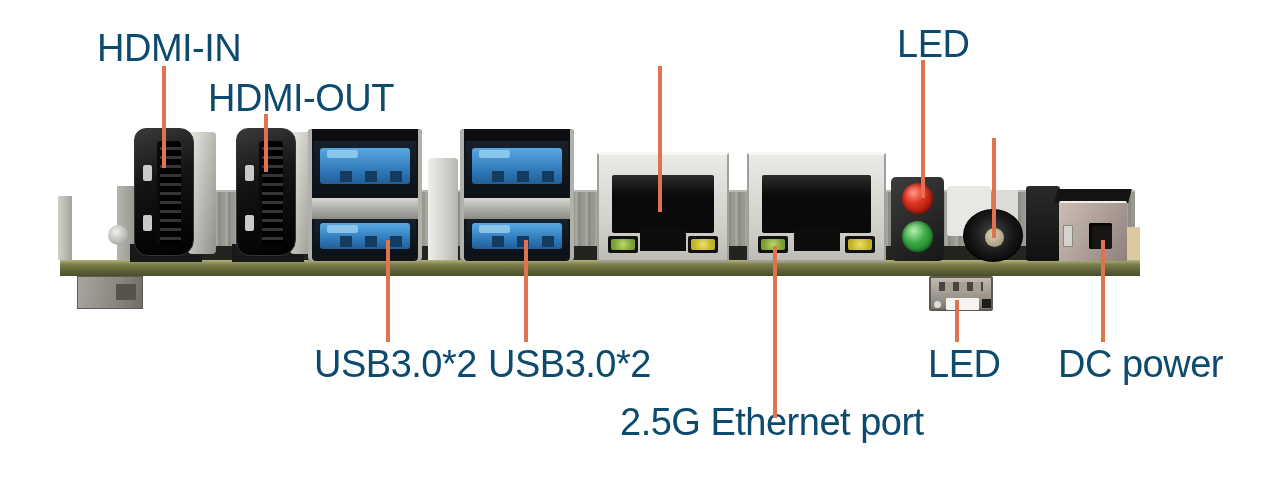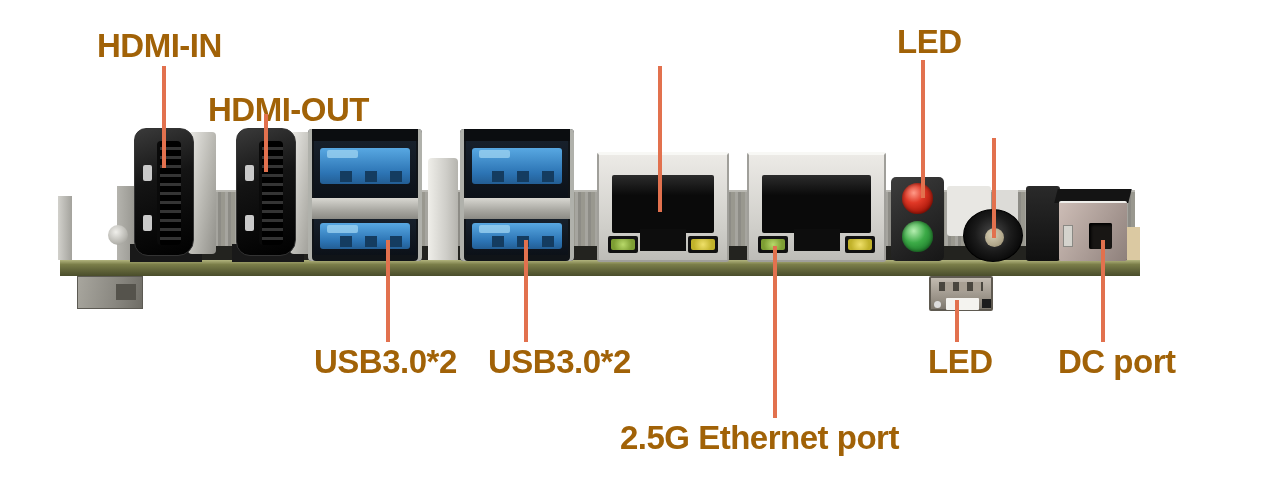--- a/index.html
+++ b/index.html
@@ -4,31 +4,31 @@
 <style>
   html,body{margin:0;padding:0;background:#fff;}
   .canvas{
     position:relative;width:1280px;height:493px;background:#ffffff;overflow:hidden;
     font-family:"Liberation Sans",sans-serif;
   }
   .canvas *{position:absolute;box-sizing:border-box;}
 
   
   .label{
-    color:#a16207;font-size:33px;font-weight:700;line-height:1.1;
+    color:#0c4a6e;font-size:38px;font-weight:400;line-height:1.1;
     white-space:nowrap;letter-spacing:-0.5px;
   }
   #lbl-hdmi-in{left:97px;top:28px;}
-  #lbl-hdmi-out{left:208px;top:92px;}
+  #lbl-hdmi-out{left:208px;top:78px;}
   #lbl-gigabit{left:390px;top:26px;}
   #lbl-led-top{left:897px;top:24px;}
   #lbl-headphone{left:929px;top:98px;}
   #lbl-usb1{left:314px;top:344px;}
   #lbl-usb2{left:488px;top:344px;}
-  #lbl-25g{left:620px;top:420px;}
+  #lbl-25g{left:620px;top:402px;}
   #lbl-led-bottom{left:928px;top:344px;}
   #lbl-dc{left:1058px;top:344px;}
 
   
   .line{width:4px;background:#E2714E;z-index:30;}
   #ln-hdmi-in{left:162px;top:66px;height:102px;}
   #ln-hdmi-out{left:264px;top:114px;height:58px;}
   #ln-gigabit{left:658px;top:66px;height:146px;}
   #ln-led-top{left:921px;top:60px;height:138px;}
   #ln-headphone{left:992px;top:138px;height:100px;}
@@ -252,15 +252,15 @@
   <div class="line" id="ln-led-bottom"></div>
   <div class="line" id="ln-dc"></div>
 
   <div class="label" id="lbl-hdmi-in">HDMI-IN</div>
   <div class="label" id="lbl-hdmi-out">HDMI-OUT</div>
   <div class="label" id="lbl-led-top">LED</div>
   <div class="label" id="lbl-usb1">USB3.0*2</div>
   <div class="label" id="lbl-usb2">USB3.0*2</div>
   <div class="label" id="lbl-25g">2.5G Ethernet port</div>
   <div class="label" id="lbl-led-bottom">LED</div>
-  <div class="label" id="lbl-dc">DC port</div>
+  <div class="label" id="lbl-dc">DC power</div>
 
 </div>
 
 </body></html>

